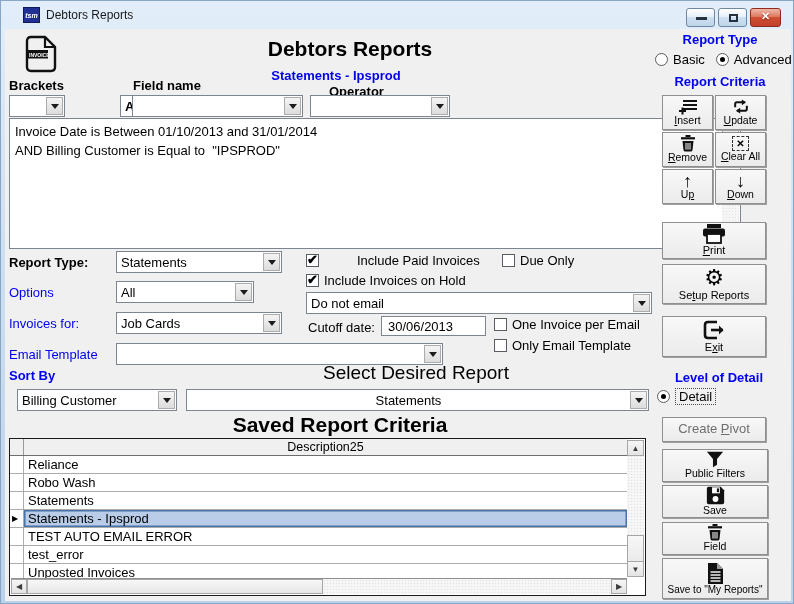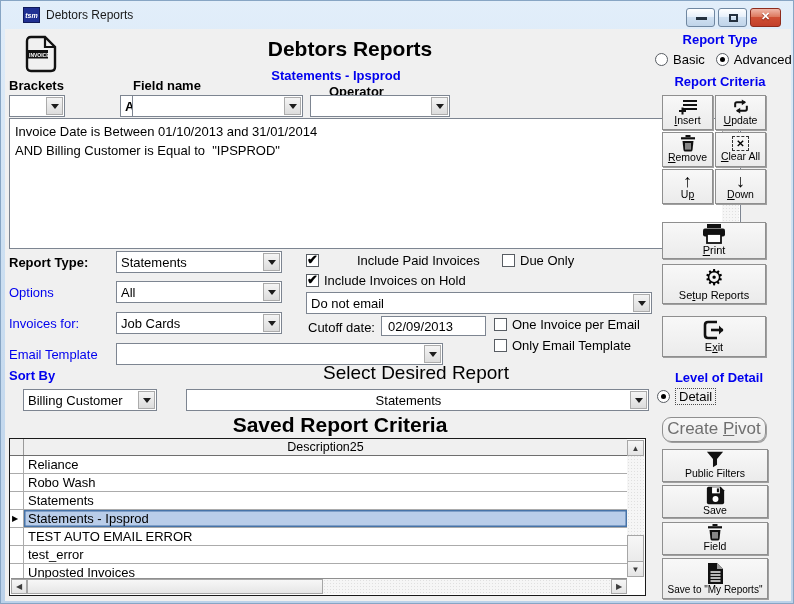--- a/index.html
+++ b/index.html
@@ -49,21 +49,21 @@
            background:#f6f6f6;background-image:radial-gradient(#e0e0e0 0.8px,transparent 0.9px);background-size:3px 3px;}
   .sbtn{position:absolute;left:0;right:0;height:16px;background:linear-gradient(180deg,#f6f6f6,#e4e4e4);
         border:1px solid #a6a6a6;display:flex;align-items:center;justify-content:center;font-size:8px;color:#3c3c3c;}
   .sbtn.up{top:0;} .sbtn.dn{bottom:0;}
   .sbtn.up::after{content:"\25B2";} .sbtn.dn::after{content:"\25BC";}
   
   .btn{position:absolute;background:linear-gradient(180deg,#f8f8f8,#ebebeb);border:1px solid #8f8f8f;
        box-shadow:1px 1px 0 #9f9f9f;display:flex;flex-direction:column;align-items:center;justify-content:center;
        font-size:10.5px;color:#000;cursor:default;line-height:1.1;}
   .btn .ic{display:flex;align-items:center;justify-content:center;}
-  .btn.textbtn{font-size:17px;border-radius:9px;}
+  .btn.textbtn{font-size:13px;}
   .btn.disabled{color:#6f6f6f;}
   
   .grid{position:absolute;background:#fff;border:1px solid #1a1a1a;padding-left:27px;}
   .ghead{position:absolute;top:0;left:0;right:18px;height:17px;display:flex;border-bottom:1px solid #6e6e6e;background:#f0f0f0;}
   .ghead .sel{width:14px;border-right:1px solid #9a9a9a;}
   .ghead .hc{flex:1;text-align:center;font-size:12.5px;line-height:16px;}
   .grows{position:absolute;top:17px;left:0;right:18px;bottom:17px;overflow:hidden;}
   .grow{height:18px;display:flex;border-bottom:1px solid #ababab;background:#fff;}
   .grow .sel{width:14px;border-right:1px solid #ababab;position:relative;}
   .grow .cell{flex:1;padding-left:4px;line-height:17px;white-space:nowrap;overflow:hidden;}
@@ -253,55 +253,55 @@
     <div class="cb" style="left:497px;top:224px;">
       <span class="box"></span>
       <span>Due Only</span>
     </div>
     <div class="cb checked" style="left:301px;top:244px;">
       <span class="box"></span>
       <span>Include Invoices on Hold</span>
     </div>
 
     <div class="abs blue" style="left:4px;top:256px;">Options</div>
-    <div class="combo" style="left:111px;top:252px;width:166px;">
+    <div class="combo" style="left:111px;top:252px;width:138px;">
       <span class="ctext">All</span>
       <span class="cbtn"></span>
     </div>
     <div class="combo" style="left:301px;top:263px;width:346px;">
       <span class="ctext">Do not email</span>
       <span class="cbtn"></span>
     </div>
 
     <div class="abs blue" style="left:4px;top:287px;">Invoices for:</div>
     <div class="combo" style="left:111px;top:283px;width:166px;">
       <span class="ctext">Job Cards</span>
       <span class="cbtn"></span>
     </div>
     <div class="abs" style="left:303px;top:291px;">Cutoff date:</div>
-    <div class="dinput" style="left:376px;top:287px;width:105px;height:20px;">02/09/2013</div>
+    <div class="dinput" style="left:376px;top:287px;width:105px;height:20px;">30/06/2013</div>
     <div class="cb" style="left:489px;top:288px;">
       <span class="box"></span>
       <span>One Invoice per Email</span>
     </div>
     <div class="cb" style="left:489px;top:309px;">
       <span class="box"></span>
       <span>Only Email Template</span>
     </div>
 
     <div class="abs blue" style="left:4px;top:318px;">Email Template</div>
     <div class="combo" style="left:111px;top:314px;width:327px;">
       <span class="ctext"></span>
       <span class="cbtn"></span>
     </div>
 
     <div class="abs blue bold" style="left:4px;top:339px;">Sort By</div>
     <div class="abs center" style="left:181px;top:333px;width:460px;font-size:19px;">Select Desired Report</div>
 
-    <div class="combo" style="left:18px;top:360px;width:134px;">
+    <div class="combo" style="left:12px;top:360px;width:160px;">
       <span class="ctext">Billing Customer</span>
       <span class="cbtn"></span>
     </div>
     <div class="combo" style="left:181px;top:360px;width:463px;">
       <span class="ctext center">Statements</span>
       <span class="cbtn"></span>
     </div>
 
     <div class="abs bold center" style="left:100px;top:384px;width:470px;font-size:21px;">Saved Report Criteria</div>
 

